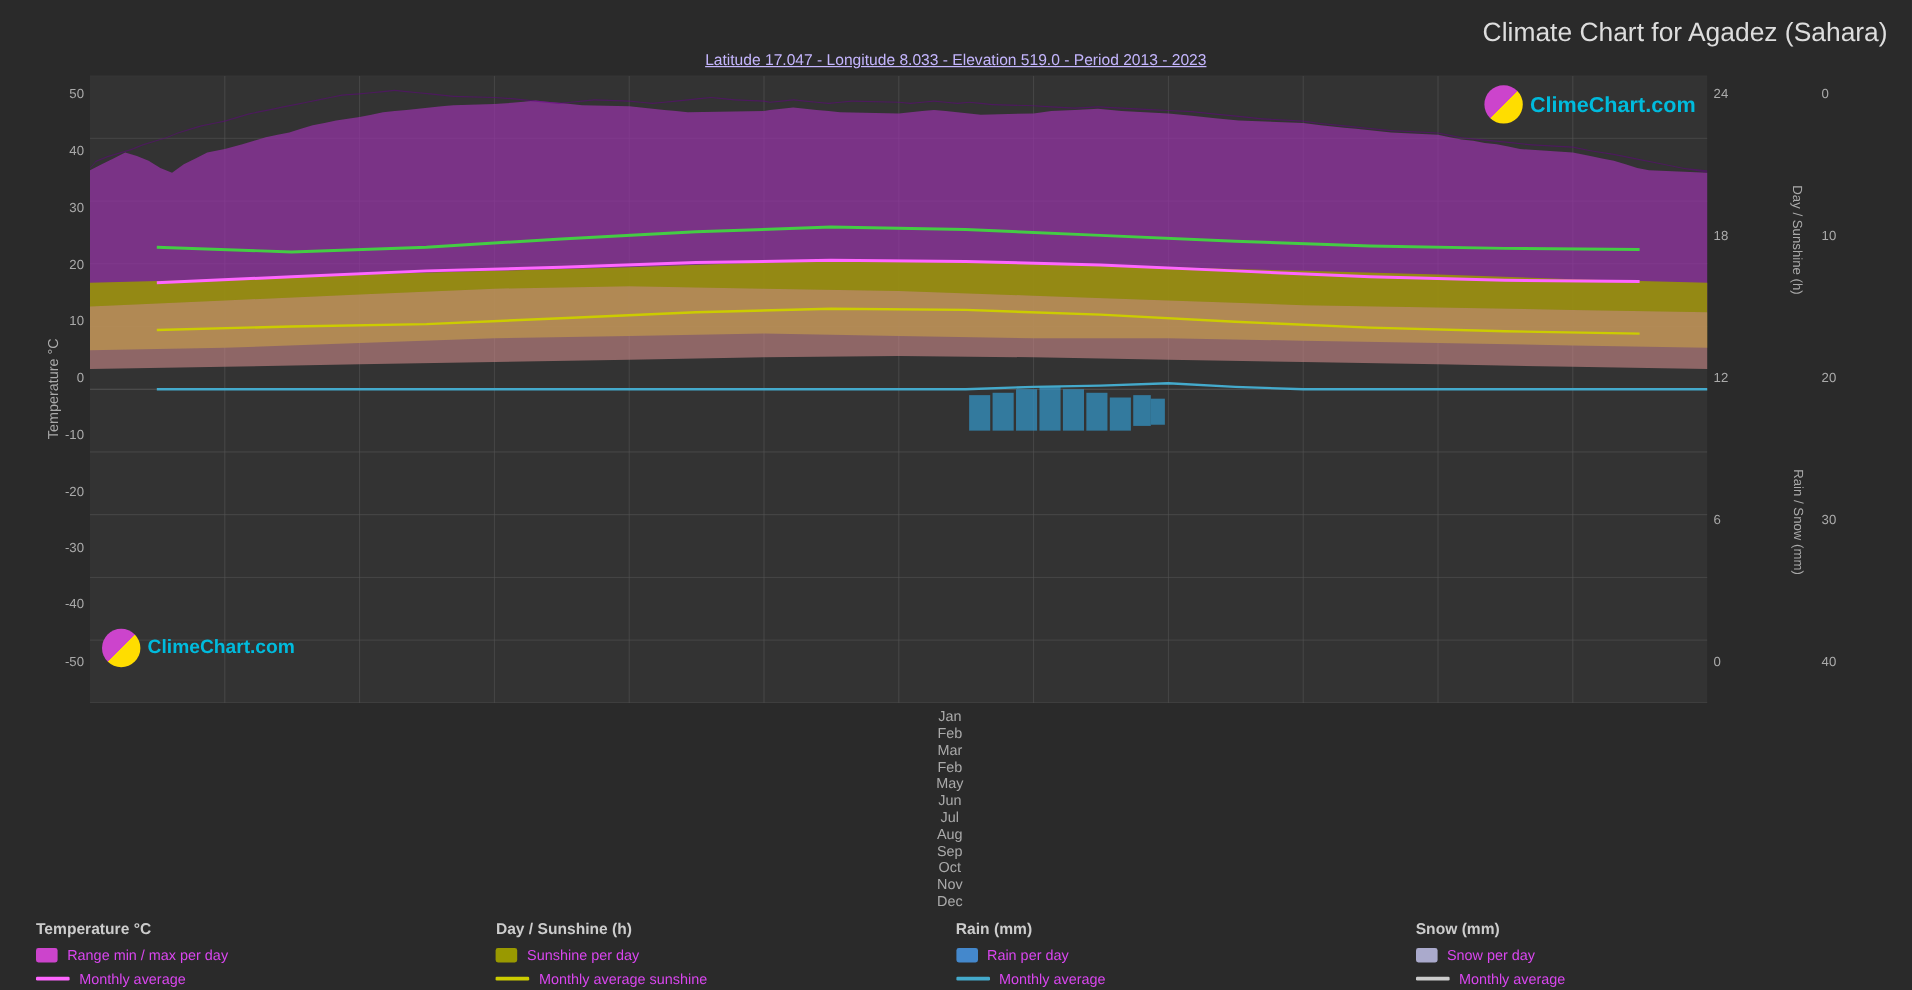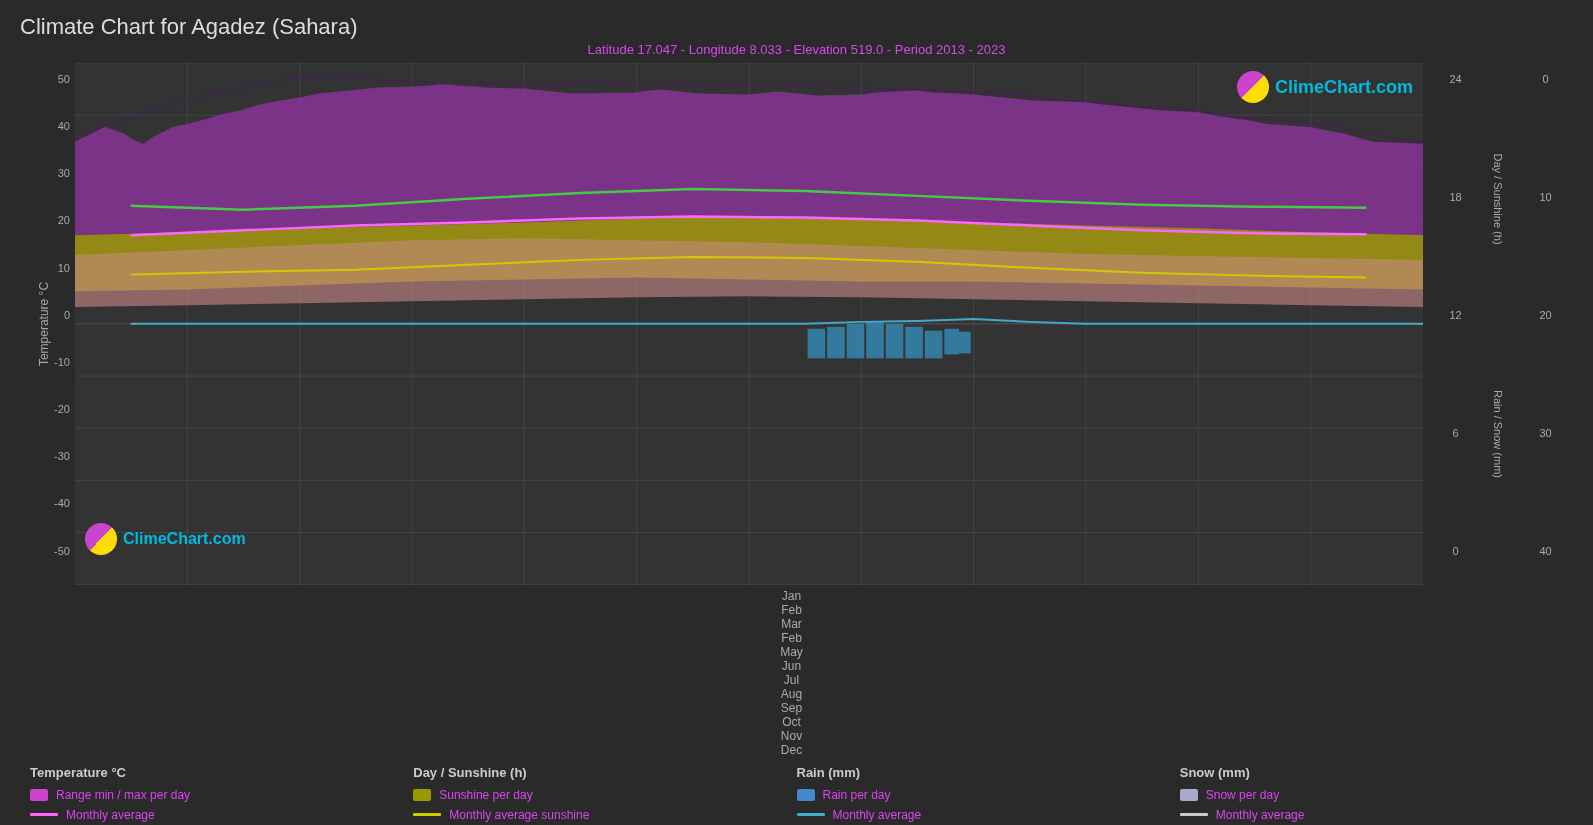--- a/index.html
+++ b/index.html
@@ -13,31 +13,32 @@
     }
     .page-wrapper {
       width: 1593px;
       height: 825px;
       background: #2a2a2a;
       display: flex;
       flex-direction: column;
       padding: 10px 20px 10px 20px;
     }
     .chart-title {
-      text-align: left;
+      text-align: right;
       color: #ddd;
       font-size: 22px;
       font-weight: normal;
       margin-top: 4px;
     }
     .chart-subtitle {
       text-align: center;
-      color: #d946ef;
+      color: #c4b5fd;
       font-size: 13px;
       margin-top: 2px;
+      text-decoration: underline;
     }
     .chart-area-container {
       flex: 1;
       display: flex;
       flex-direction: row;
       margin-top: 6px;
       position: relative;
     }
     .y-axis-left {
       width: 55px;
@@ -155,21 +156,21 @@
       color: #888;
       font-size: 11px;
       padding-right: 70px;
       padding-bottom: 2px;
     }
     .right-axis-sub {
       width: 60px;
       display: flex;
       flex-direction: column;
       justify-content: space-between;
-      align-items: center;
+      align-items: flex-start;
       padding-left: 5px;
       padding-top: 10px;
       padding-bottom: 28px;
     }
   </style>
 </head>
 <body>
 
 <div class="page-wrapper">
 

